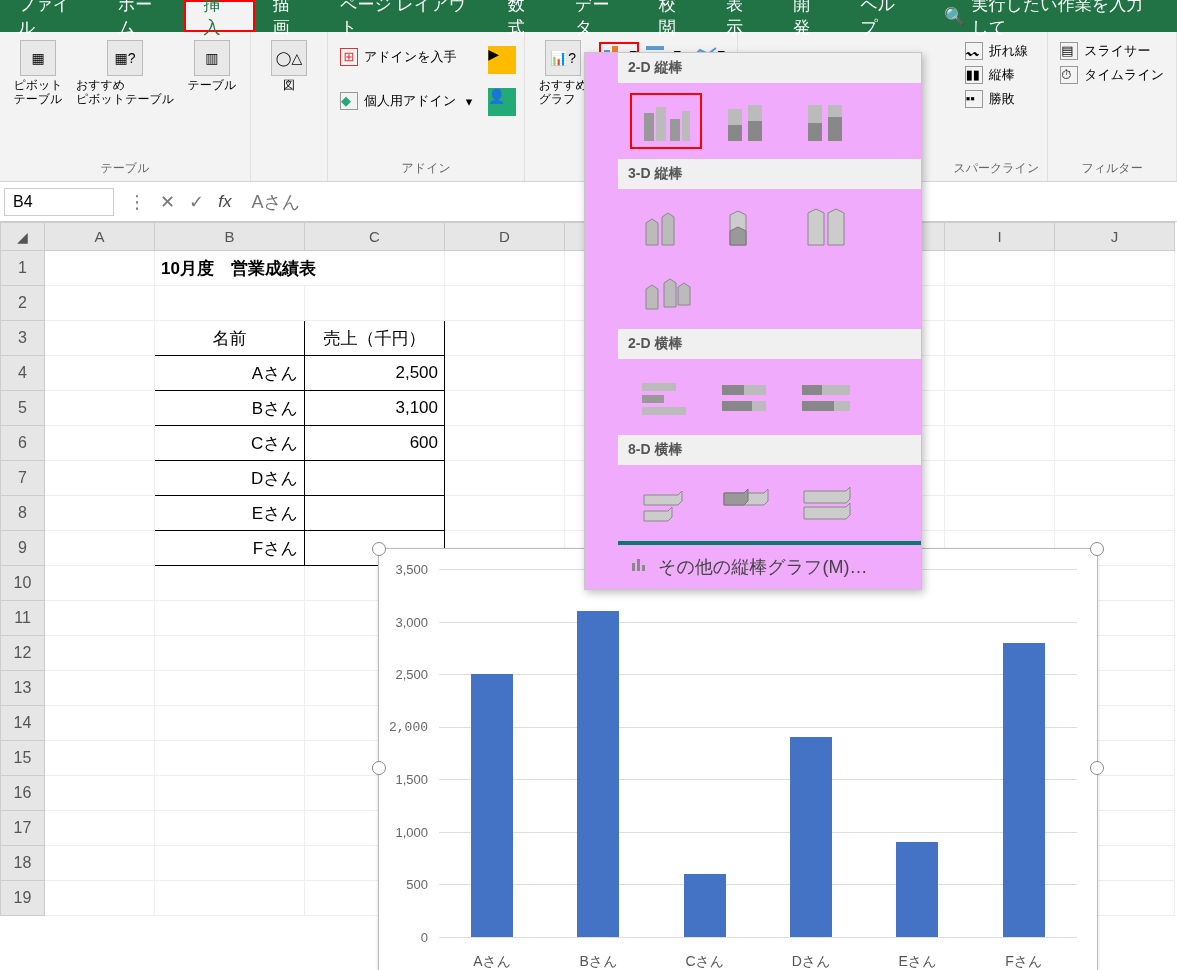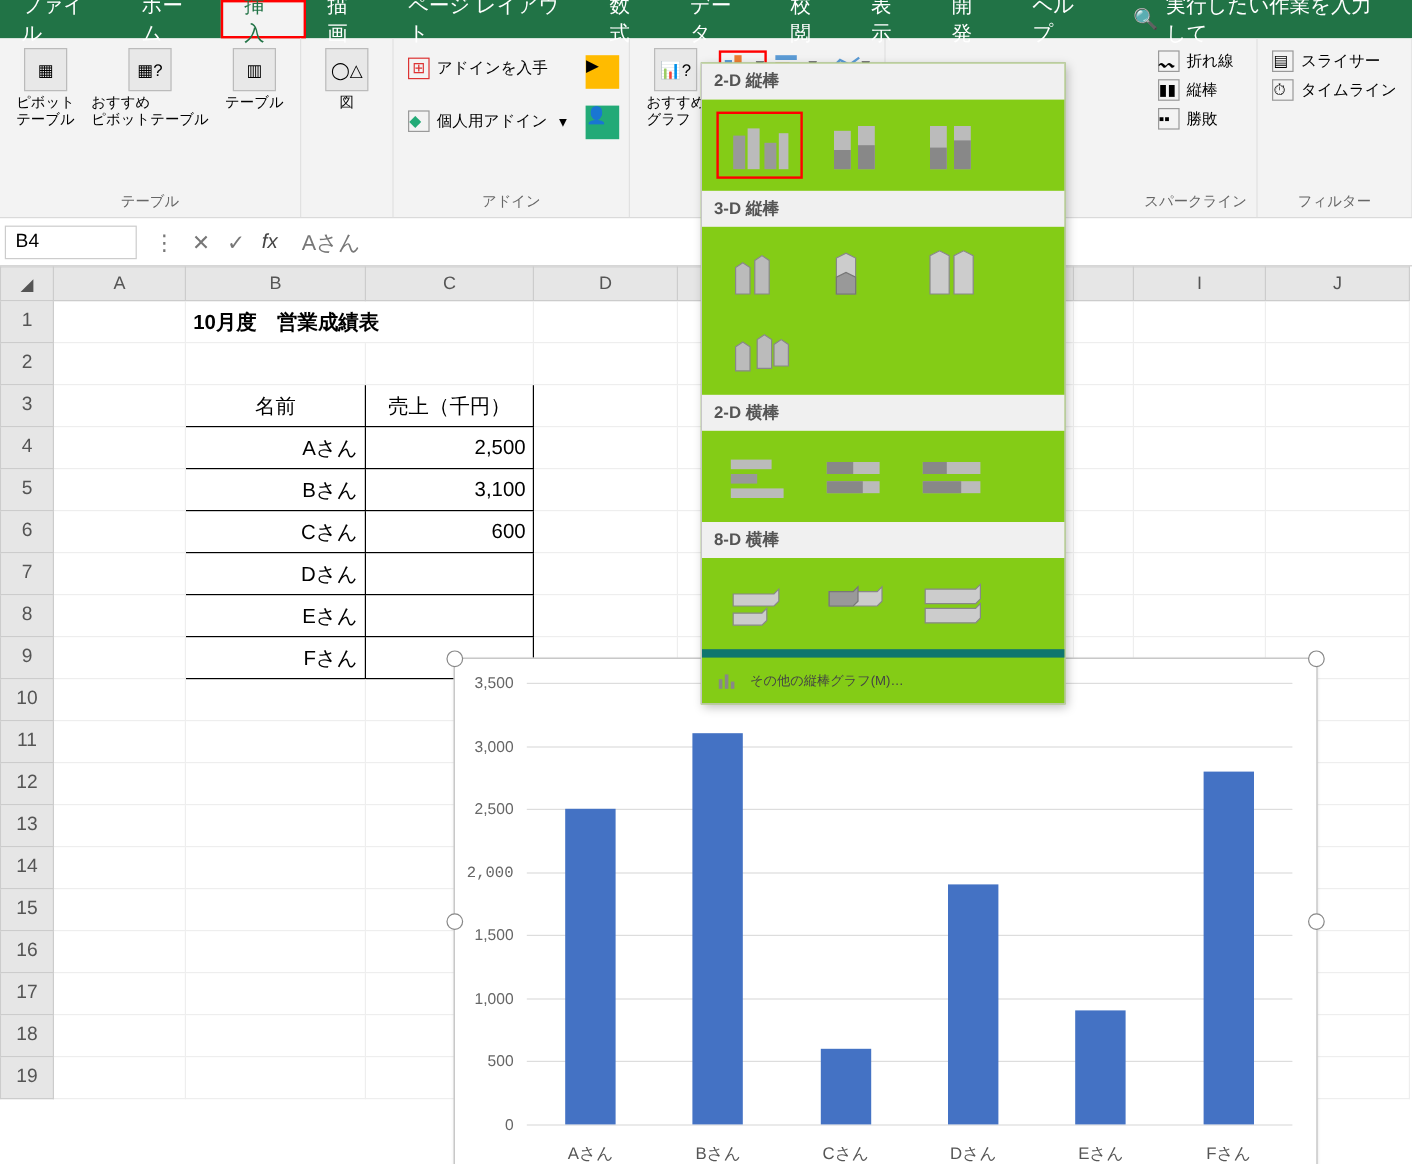--- a/index.html
+++ b/index.html
@@ -42,26 +42,26 @@
 .sheet th { background: #e6e6e6; border: 1px solid #ccc; font-weight: normal; color: #555; }
 .sheet .col-head { height: 28px; font-size: 15px; }
 .sheet .row-head { width: 44px; text-align: center; font-size: 16px; }
 .sheet td { border: 1px solid #eee; height: 35px; padding: 0 6px; font-size: 17px; }
 .sheet td.b { border: 1px solid #000; margin-top: 28px; }
 .sheet td.r { text-align: right; }
 .sheet td.c { text-align: center; }
 .corner { width: 44px; background: #e6e6e6; border: 1px solid #ccc; }
 
 
-.dropdown { position: absolute; left: 584px; top: 52px; width: 304px; background: #84cc16; border: 1px solid #c6c6c6; box-shadow: 2px 3px 8px rgba(0,0,0,.25); z-index: 30; }
+.dropdown { position: absolute; left: 584px; top: 52px; width: 338px; background: #f0abfc; border: 1px solid #c6c6c6; box-shadow: 2px 3px 8px rgba(0,0,0,.25); z-index: 30; padding-left: 33px; }
 .dropdown .sect-title { background: #f0f0f0; padding: 6px 10px; font-size: 14px; color: #555; font-weight: bold; }
 .dropdown .opts { display: flex; gap: 8px; padding: 10px 12px; flex-wrap: wrap; }
 .dropdown .opt { width: 72px; height: 56px; display: flex; align-items: center; justify-content: center; border: 1px solid transparent; cursor: pointer; }
 .dropdown .opt.selected { border: 2px solid red; }
-.dropdown .more { border-top: 7px solid #0f766e; padding: 10px 12px; display: flex; align-items: center; gap: 10px; cursor: pointer; font-size: 11px; color: #444; }
+.dropdown .more { border-top: 4px solid #0f766e; padding: 10px 12px; display: flex; align-items: flex-start; gap: 10px; cursor: pointer; font-size: 18px; color: #444; }
 
 
 .chart-object { position: absolute; left: 378px; top: 326px; width: 720px; height: 440px; border: 1px solid #bbb; background: #fff; box-shadow: 0 1px 3px rgba(0,0,0,.15); z-index: 10; }
 .handle { width: 14px; height: 14px; border: 1px solid #888; background: #fff; border-radius: 50%; position: absolute; }
 .h-nw { top: -7px; left: -7px; } .h-ne { top: -7px; right: -7px; }
 .h-n { top: -7px; left: 50%; margin-left: -7px; }
 .h-w { left: -7px; top: 50%; margin-top: -7px; } .h-e { right: -7px; top: 50%; margin-top: -7px; }
 .plot { position: absolute; left: 60px; top: 20px; right: 20px; bottom: 50px; }
 .ylabels { position: absolute; left: 0; top: 20px; bottom: 50px; width: 55px; }
 .ylabels div { position: absolute; right: 6px; font-size: 13px; color: #666; transform: translateY(-50%); }

